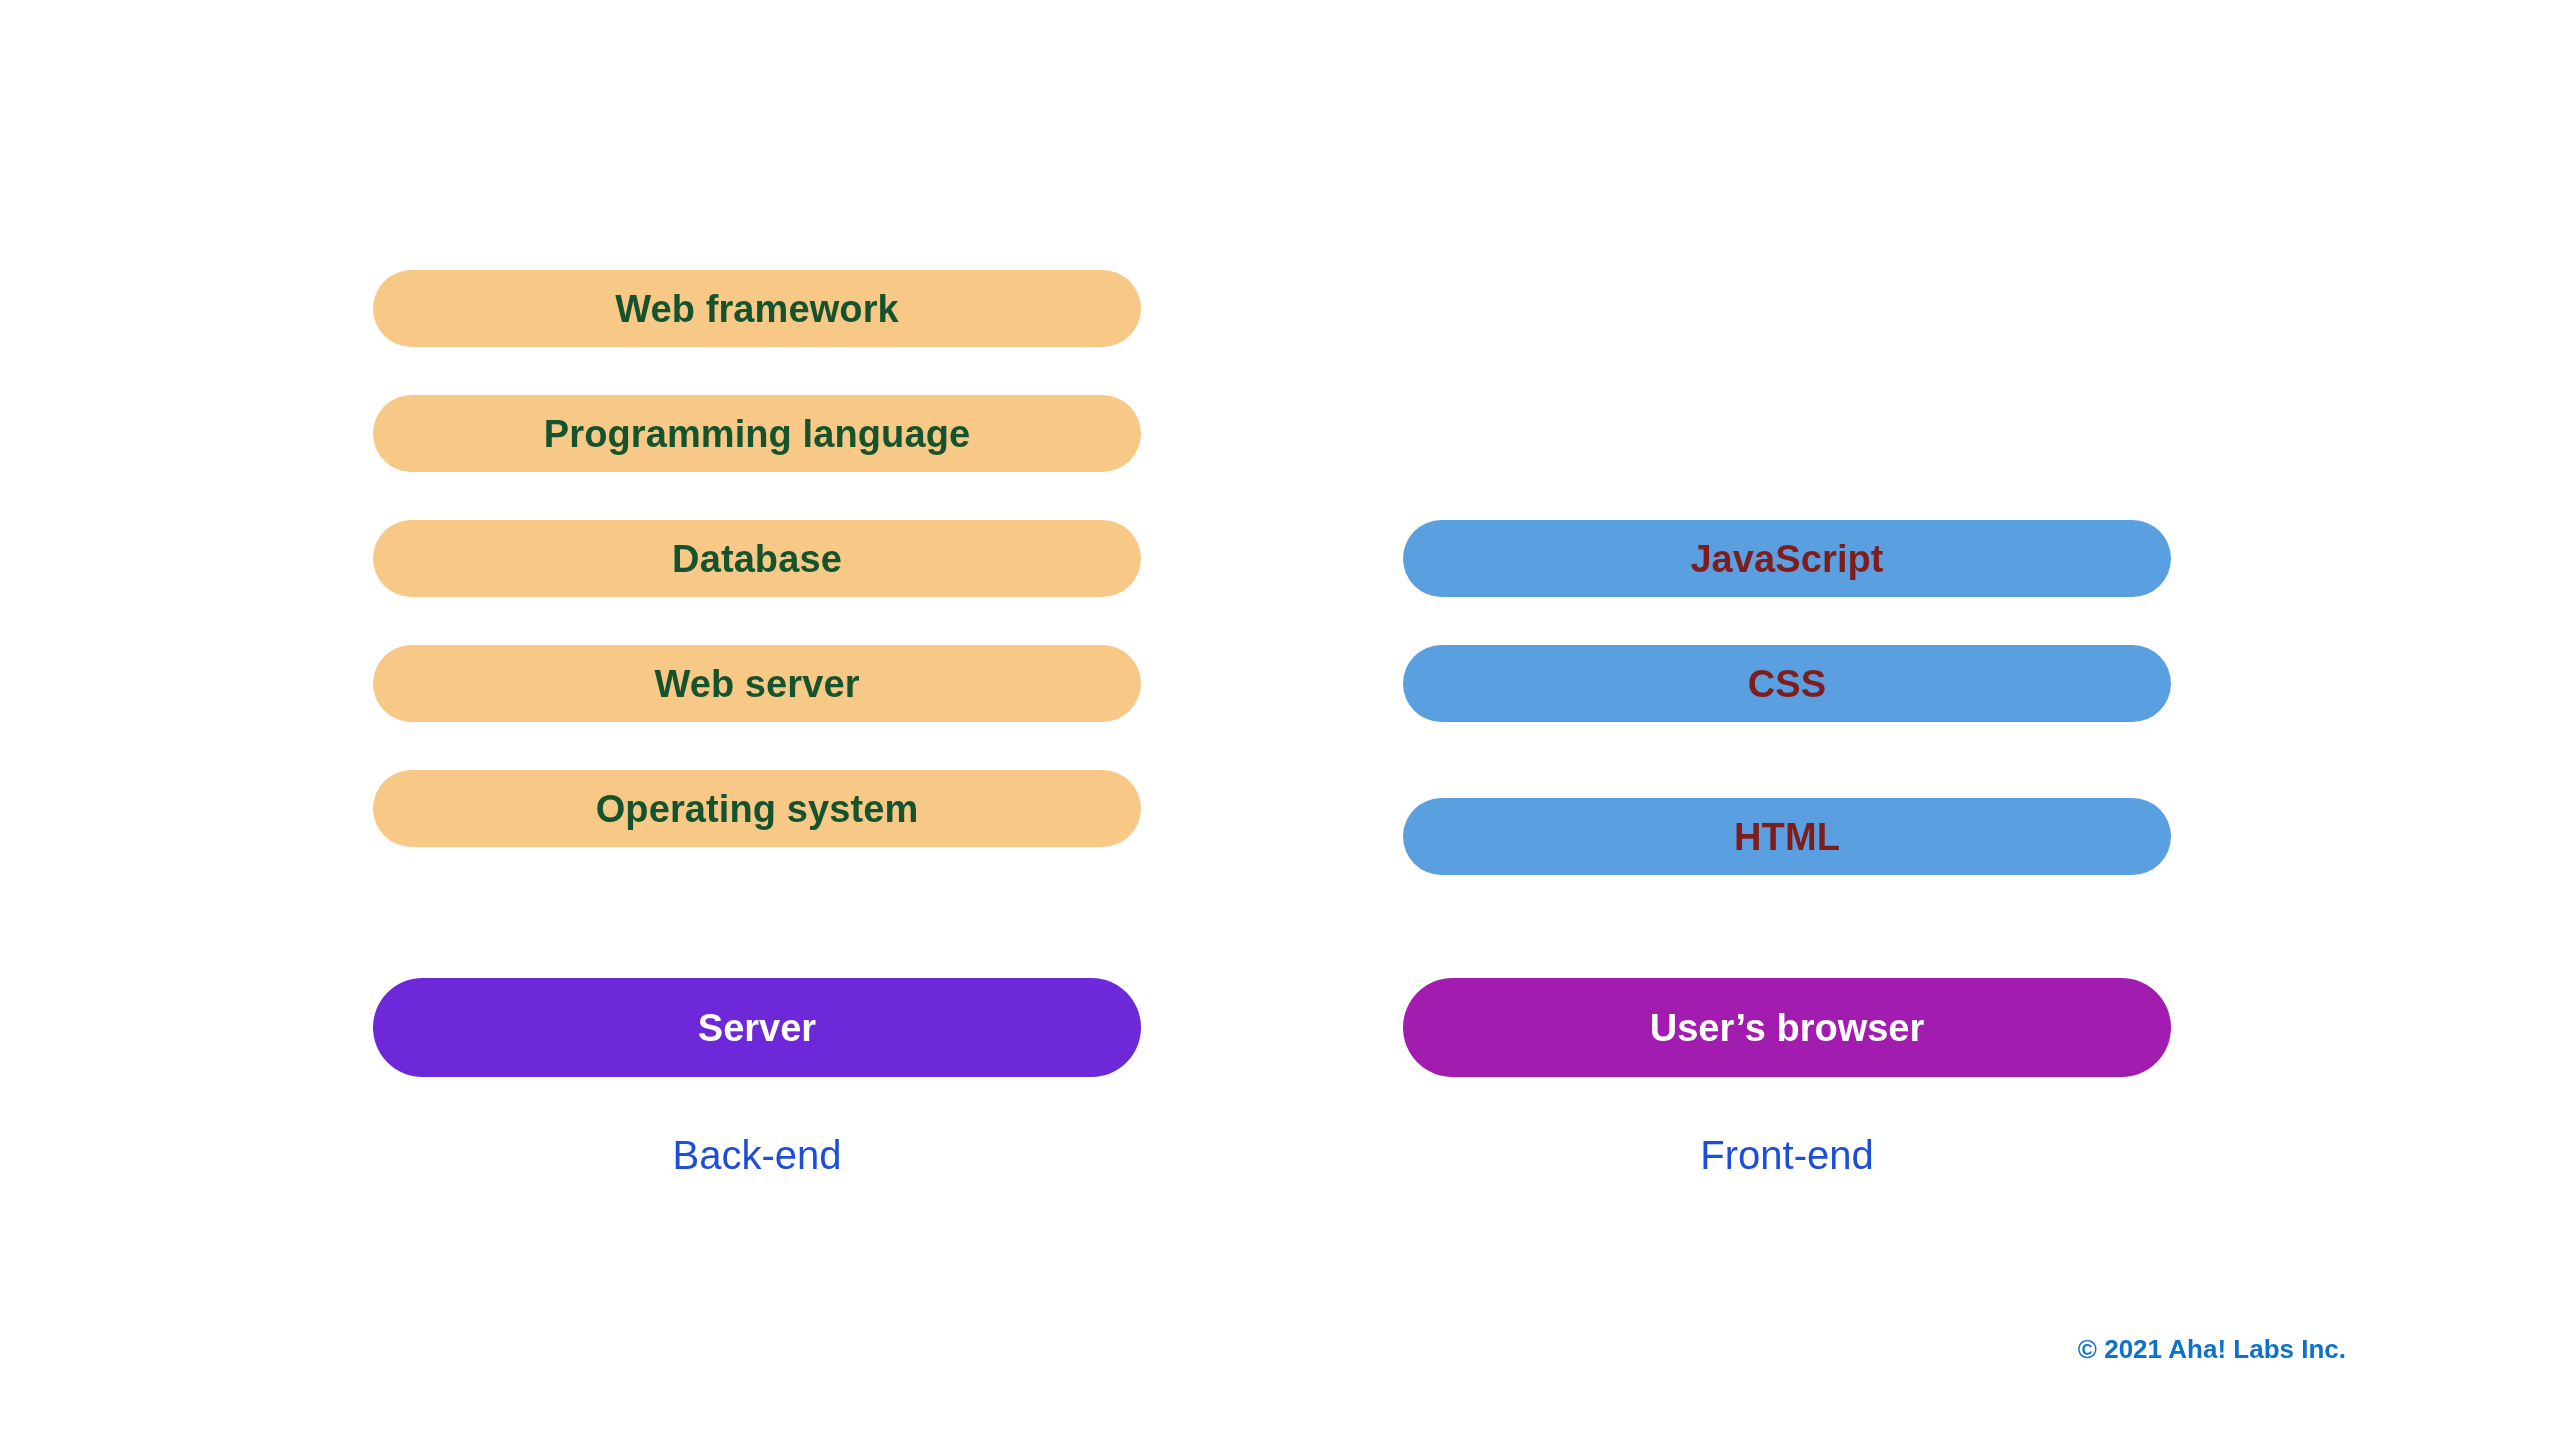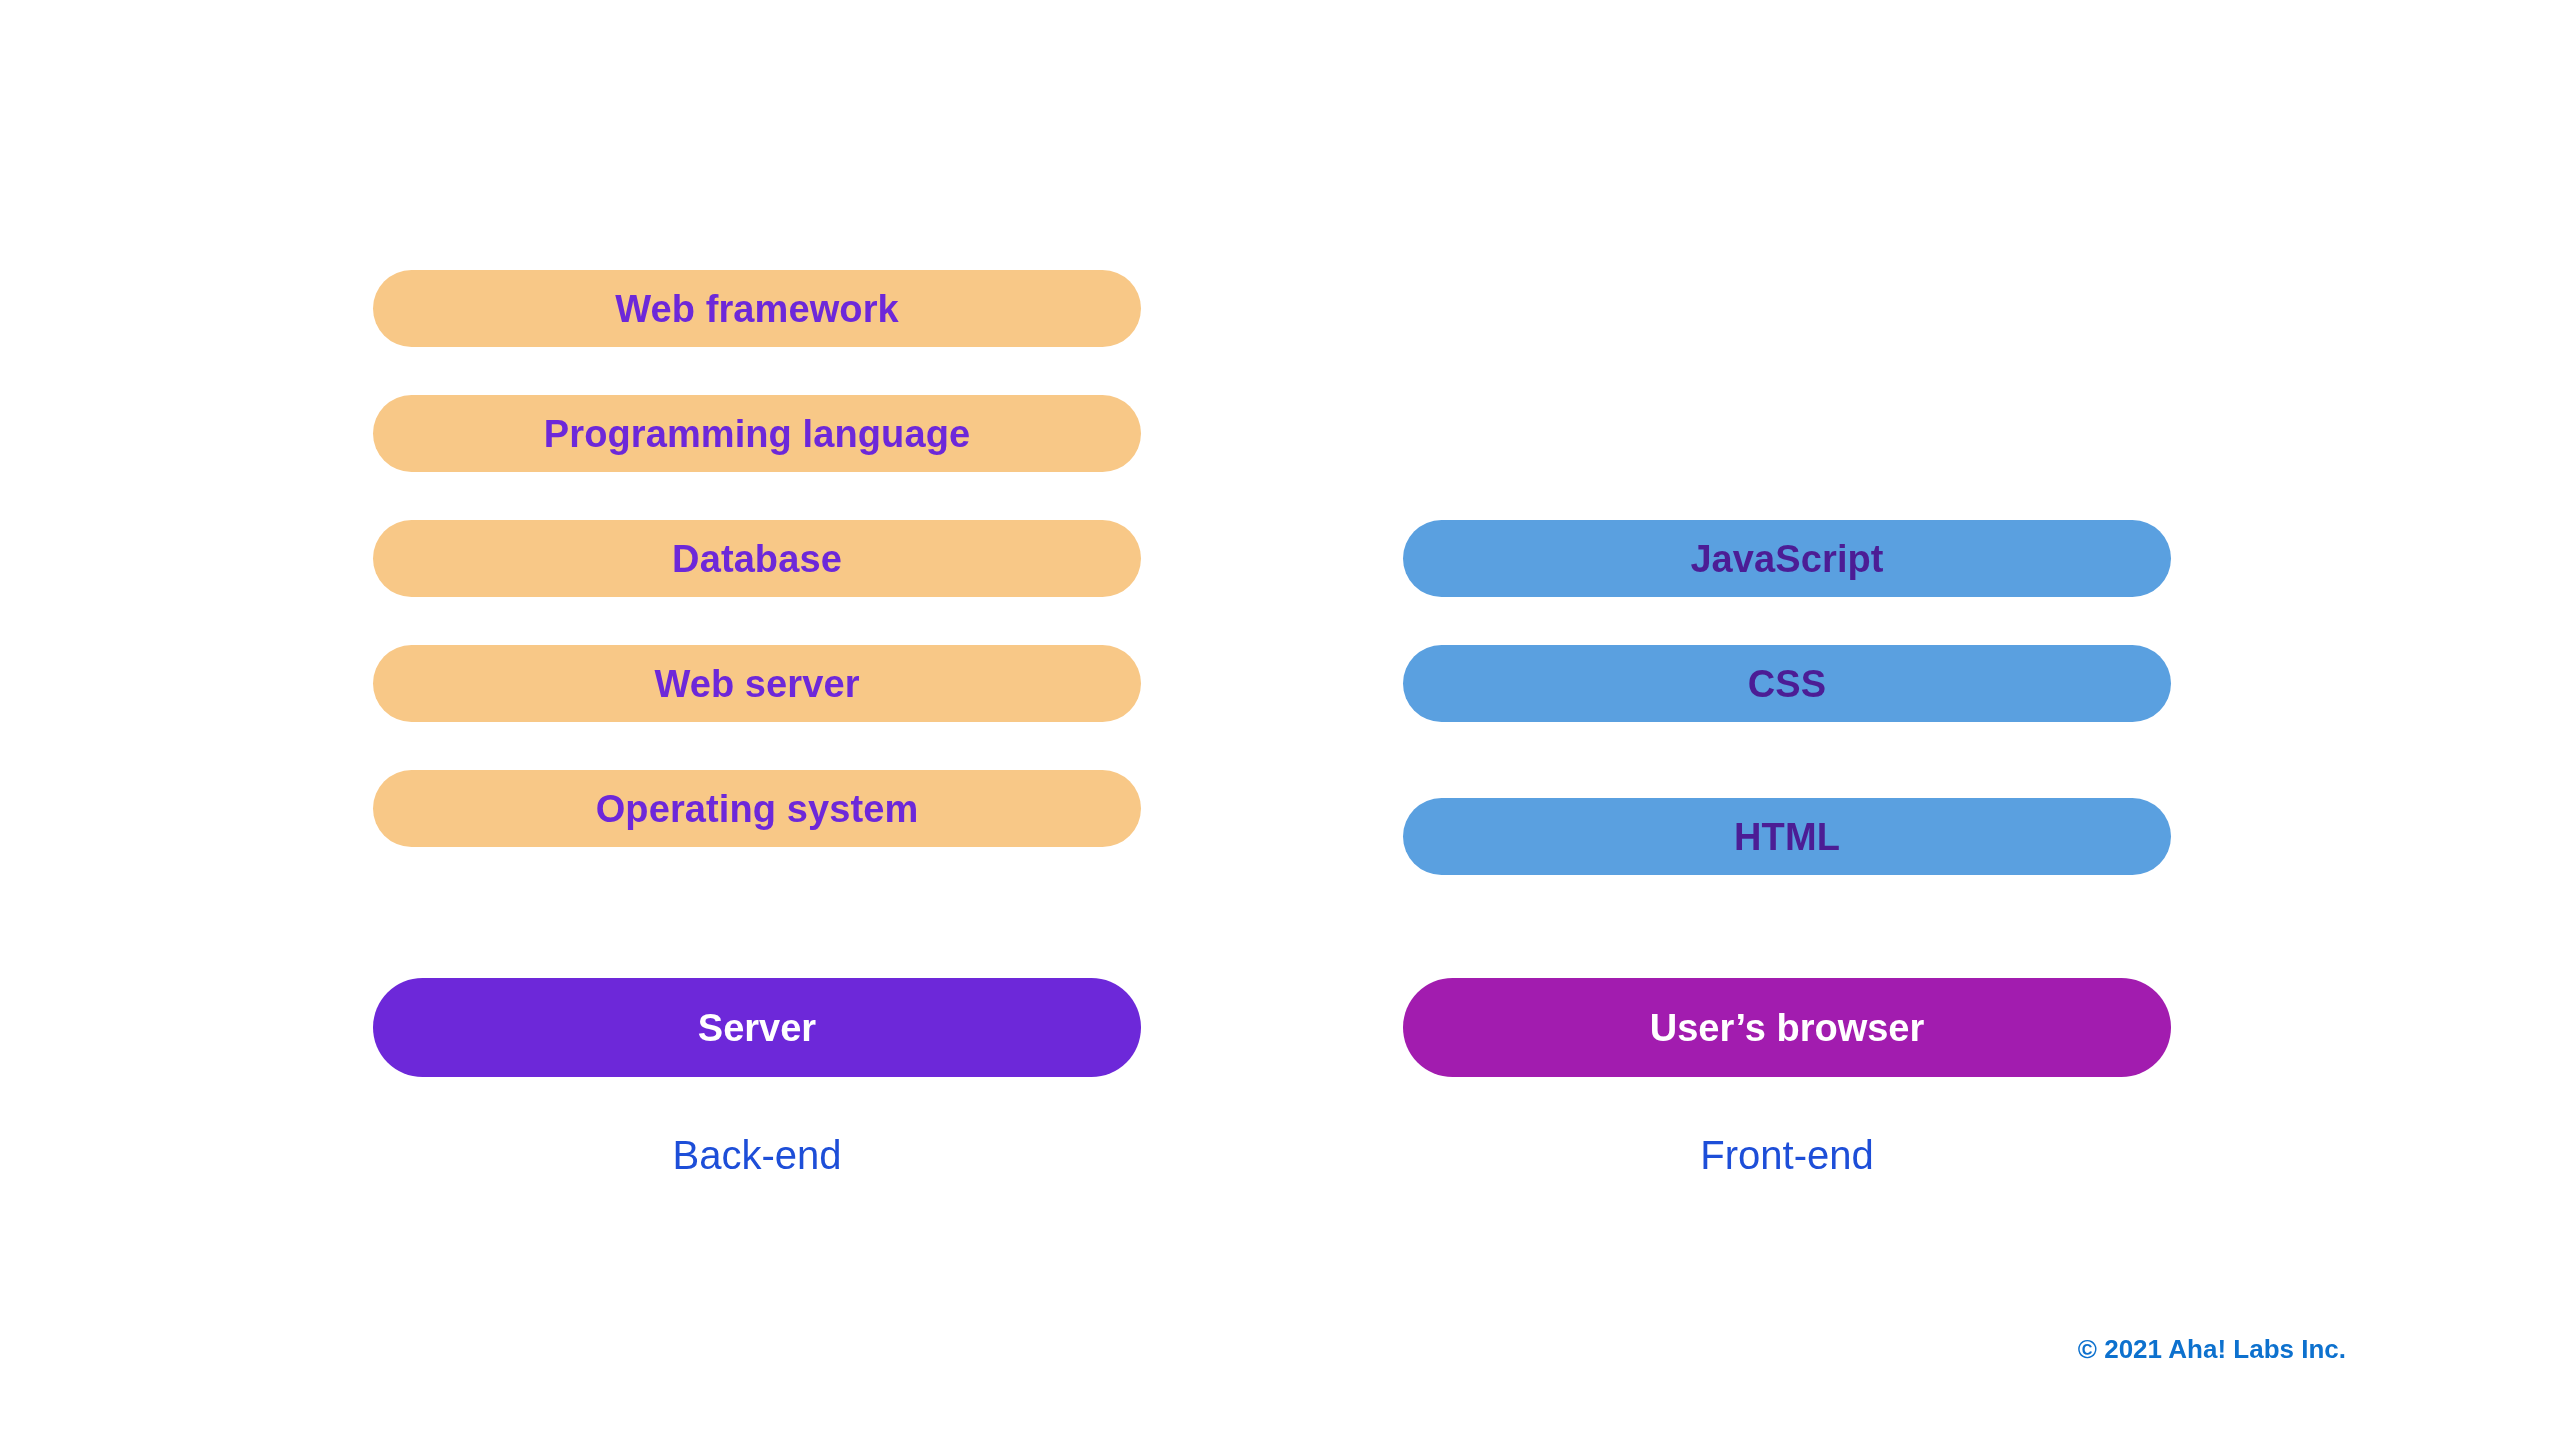--- a/index.html
+++ b/index.html
@@ -42,24 +42,24 @@
   }
   .pill-label {
     font-size: 38px;
     font-weight: bold;
     letter-spacing: 0.1px;
     line-height: 1;
     white-space: nowrap;
   }
 
   .pill.backend-layer { background: #f8c887; }
-  .pill.backend-layer .pill-label { color: #6d28d9; }
+  .pill.backend-layer .pill-label { color: #14532d; }
 
   .pill.frontend-layer { background: #5aa0e0; }
-  .pill.frontend-layer .pill-label { color: #4c1d95; }
+  .pill.frontend-layer .pill-label { color: #7f1d1d; }
 
   
   .base-bar {
     position: absolute;
     left: 0;
     width: 768px;
     height: 99px;
     border-radius: 50px;
     display: flex;
     align-items: center;

